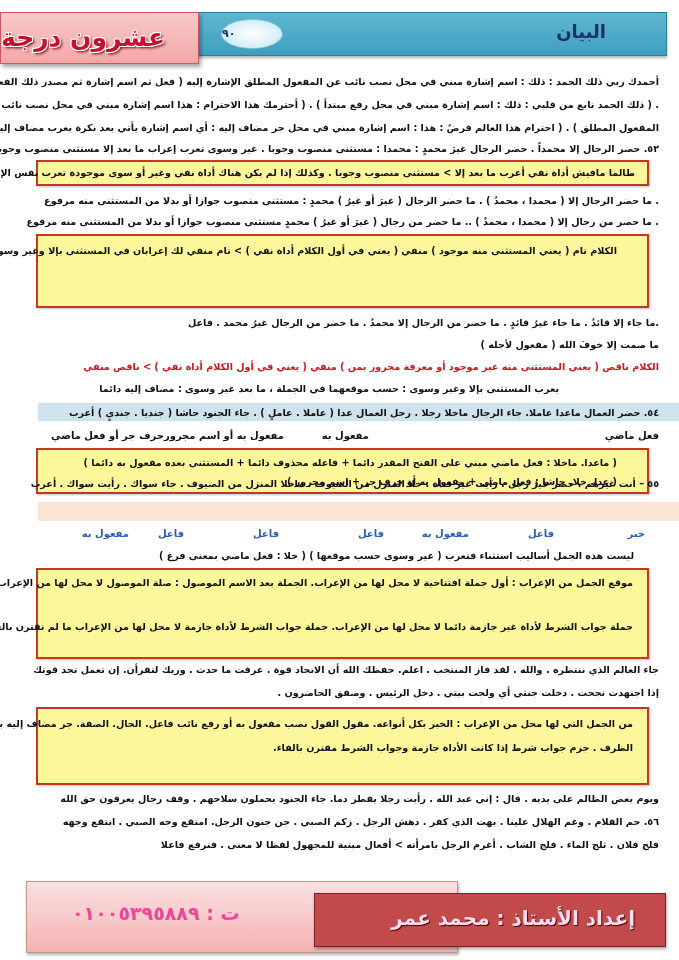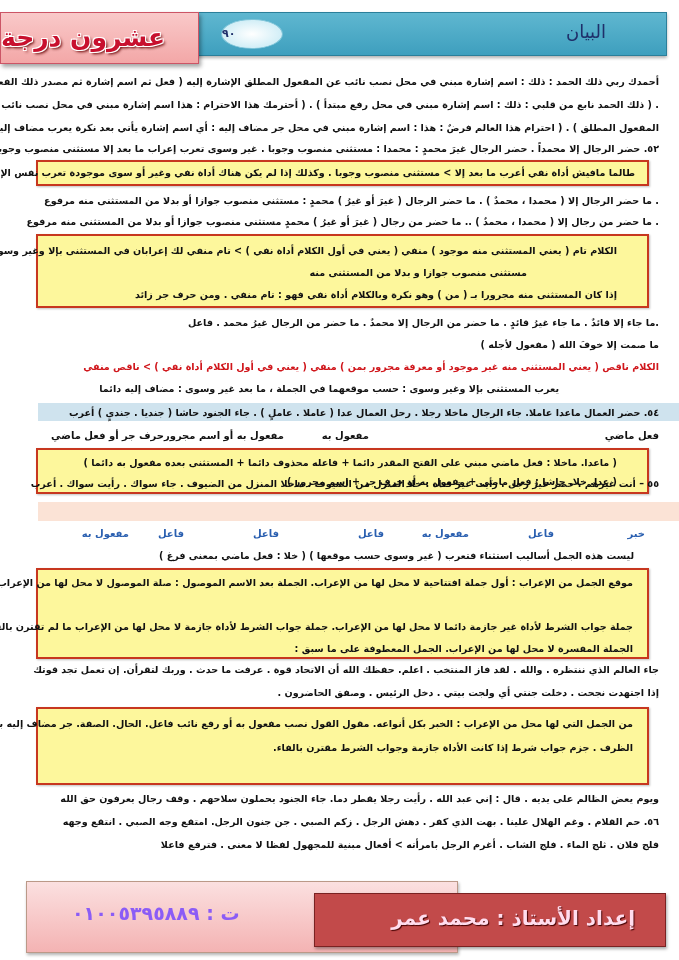--- a/index.html
+++ b/index.html
@@ -1,27 +1,27 @@
 <!DOCTYPE html>
 <html><head>
 <meta charset="utf-8">
 <style>
   html,body{margin:0;padding:0;background:#fff;}
   body{width:679px;height:960px;position:relative;overflow:hidden;font-family:"DejaVu Sans",sans-serif;color:#111;}
   .header-bar{position:absolute;left:150px;top:12px;width:515px;height:42px;background:linear-gradient(#5fb7d0,#3e9fbe);border:1px solid #2b7f9a;box-shadow:0 2px 3px rgba(0,0,0,.3);}
-  .header-title{position:absolute;right:60px;top:8px;font-weight:normal;font-size:18px;color:#1f2f6a;}
+  .header-title{position:absolute;right:60px;top:8px;font-weight:bold;font-size:18px;color:#1f2f6a;}
   .page-oval{position:absolute;left:70px;top:6px;width:60px;height:28px;border-radius:50%;background:radial-gradient(#ffffff,#bfe7f3);border:1px solid #7fc4d8;text-align:left;line-height:28px;font-size:11px;font-weight:bold;color:#1f2f6a;}
   .badge{position:absolute;left:0;top:12px;width:197px;height:50px;background:linear-gradient(#f9c9c9,#f3a7a7);border:1px solid #c56;box-shadow:2px 3px 4px rgba(0,0,0,.35);line-height:50px;font-size:25px;font-weight:bold;color:#c8102e;text-shadow:1px 1px 0 #fff,-1px -1px 0 #fff,1px -1px 0 #fff,-1px 1px 0 #fff,2px 2px 3px #600;}
   .line{position:absolute;right:20px;direction:rtl;font-size:9.6px;font-weight:bold;white-space:nowrap;line-height:13px;}
   .red{color:#d0161b;} .blue{color:#2a5fb0;}
   .box{position:absolute;background:#fdf79c;border:2px solid #c7371f;box-shadow:1px 1px 2px rgba(0,0,0,.25);}
   .blue-band{position:absolute;left:38px;top:403px;width:641px;height:18px;background:#cfe3ee;}
   .peach-band{position:absolute;left:38px;top:502px;width:641px;height:19px;background:#fbe3d6;}
   .footer-pink{position:absolute;left:26px;top:881px;width:430px;height:70px;background:linear-gradient(#fbe0e0,#f4b3b3);border:1px solid #b98;box-shadow:1px 2px 3px rgba(0,0,0,.3);}
-  .footer-phone{position:absolute;left:72px;top:902px;font-size:19px;font-weight:bold;color:#8b5cf6;direction:rtl;}
+  .footer-phone{position:absolute;left:72px;top:902px;font-size:19px;font-weight:bold;color:#ec4899;direction:rtl;}
   .footer-red{position:absolute;left:314px;top:893px;width:350px;height:52px;background:#c24a4a;border:1px solid #7a2222;box-shadow:1px 2px 3px rgba(0,0,0,.35);}
   .footer-author{position:absolute;right:30px;top:12px;font-size:20px;color:#fde;font-weight:bold;text-shadow:1px 1px 1px #400;direction:rtl;}
   .col-row{position:absolute;direction:rtl;font-size:10px;font-weight:bold;white-space:nowrap;}
 </style>
 </head>
 <body>
 
 <div class="header-bar">
   <div class="header-title">البيان</div>
   <div class="page-oval">٩٠</div>
@@ -35,22 +35,20 @@
 
 <div class="box" style="left:36px;top:160px;width:609px;height:22px">
   <div class="line" style="top:4px;right:12px">طالما مافيش أداة نفي أعرب ما بعد إلا &gt; مستثنى منصوب وجوبا . وكذلك إذا لم يكن هناك أداة نفي وغير أو سوى موجودة تعرب نفس الإعراب</div>
 </div>
 
 <div class="line" style="top:194px">. ما حضر الرجال إلا ( محمدا ، محمدٌ ) . ما حضر الرجال ( غيرَ أو غيرُ ) محمدٍ : مستثنى منصوب جوازا أو بدلا من المستثنى منه مرفوع</div>
 <div class="line" style="top:215px">. ما حضر من رجال إلا ( محمدا ، محمدٌ ) .. ما حضر من رجال ( غيرَ أو غيرُ ) محمدٍ مستثنى منصوب جوازا أو بدلا من المستثنى منه مرفوع</div>
 
 <div class="box" style="left:36px;top:234px;width:609px;height:70px">
   <div class="line" style="top:8px;right:30px">الكلام تام ( يعني المستثنى منه موجود ) منفي ( يعني في أول الكلام أداة نفي ) &gt; تام منفي لك إعرابان في المستثنى بإلا وغير وسوى</div>
-  <div class="line" style="top:30px;right:120px">مستثنى منصوب جوازا        و        بدلا من المستثنى منه</div>
-  <div class="line" style="top:52px;right:30px">إذا كان المستثنى منه مجرورا بـ ( من ) وهو نكرة وبالكلام أداة نفي فهو : تام منفي . ومن حرف جر زائد</div>
 </div>
 
 <div class="line" style="top:316px">.ما جاء إلا قائدٌ . ما جاء غيرُ قائدٍ . ما حضر من الرجال إلا محمدٌ . ما حضر من الرجال غيرُ محمد . فاعل</div>
 <div class="line" style="top:338px">ما صمت إلا خوفَ الله ( مفعول لأجله )</div>
 <div class="line red" style="top:360px">الكلام ناقص ( يعني المستثنى منه غير موجود أو معرفة مجرور بمن ) منفي ( يعني في أول الكلام أداة نفي ) &gt; ناقص منفي</div>
 <div class="line" style="top:382px;right:120px">يعرب المستثنى بإلا وغير وسوى : حسب موقعهما في الجملة ، ما بعد غير وسوى : مضاف إليه دائما</div>
 
 <div class="blue-band"></div>
 <div class="line" style="top:406px">٥٤. حضر العمال ماعدا عاملا. جاء الرجال ماخلا رجلا . رحل العمال عدا ( عاملا . عاملٍ ) . جاء الجنود حاشا ( جنديا . جنديٍ ) أعرب</div>
 <div class="col-row" style="top:430px;right:20px">فعل ماضي</div>
@@ -70,21 +68,20 @@
 <div class="col-row blue" style="top:528px;right:210px">مفعول به</div>
 <div class="col-row blue" style="top:528px;right:295px">فاعل</div>
 <div class="col-row blue" style="top:528px;right:400px">فاعل</div>
 <div class="col-row blue" style="top:528px;right:495px">فاعل</div>
 <div class="col-row blue" style="top:528px;right:550px">مفعول به</div>
 <div class="line" style="top:549px;right:45px">ليست هذه الجمل أساليب استثناء فتعرب ( غير وسوى حسب موقعها ) ( خلا : فعل ماضي بمعنى فرغ )</div>
 
 <div class="box" style="left:36px;top:568px;width:609px;height:87px">
   <div class="line" style="top:6px;right:14px">موقع الجمل من الإعراب : أول جملة افتتاحية لا محل لها من الإعراب. الجملة بعد الاسم الموصول : صلة الموصول لا محل لها من الإعراب</div>
   <div class="line" style="top:50px;right:14px">جملة جواب الشرط لأداة غير جازمة دائما لا محل لها من الإعراب. جملة جواب الشرط لأداة جازمة لا محل لها من الإعراب ما لم تقترن بالفاء</div>
-  <div class="line" style="top:72px;right:14px">الجملة المفسرة لا محل لها من الإعراب. الجمل المعطوفة على ما سبق :</div>
 </div>
 
 <div class="line" style="top:663px">جاء العالم الذي ننتظره . والله . لقد فاز المنتخب . اعلم. حفظك الله أن الاتحاد قوة . عرفت ما حدث . وربك لتقرأن. إن تعمل تجد قوتك</div>
 <div class="line" style="top:686px">إذا اجتهدت نجحت . دخلت جنتي أي ولجت بيتي . دخل الرئيس . وصفق الحاضرون .</div>
 
 <div class="box" style="left:36px;top:707px;width:609px;height:74px">
   <div class="line" style="top:8px;right:14px">من الجمل التي لها محل من الإعراب : الخبر بكل أنواعه. مقول القول نصب مفعول به أو رفع نائب فاعل. الحال. الصفة. جر مضاف إليه بعد</div>
   <div class="line" style="top:32px;right:14px">الظرف . جزم جواب شرط إذا كانت الأداة جازمة وجواب الشرط مقترن بالفاء.</div>
 </div>
 

